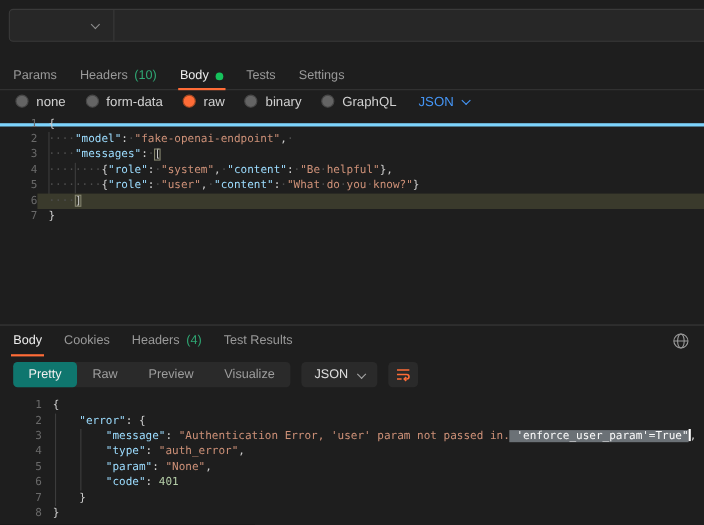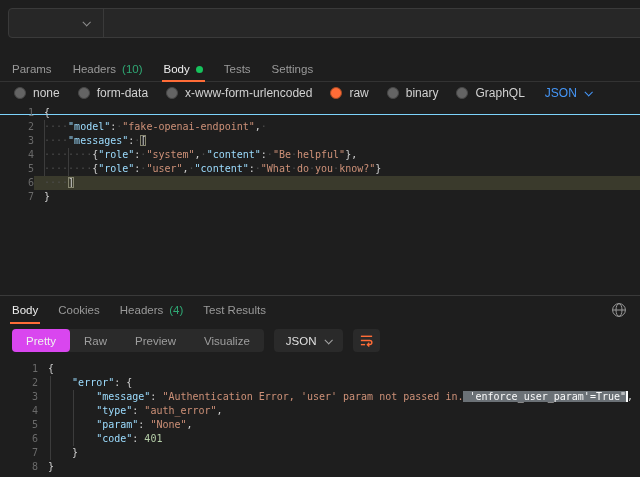--- a/index.html
+++ b/index.html
@@ -31,21 +31,21 @@
   .tab{color:#9a9a9a;font-size:11.5px;height:24px;display:flex;align-items:center;gap:6px;
        position:relative;cursor:pointer;white-space:nowrap;}
   .tab.active{color:#ededed;}
   .tab.active::after{content:"";position:absolute;left:-2px;right:-2px;bottom:-1px;height:2px;
        background:var(--accent-orange);}
   .tab .count{color:var(--count-green);text-align:center;}
   .tab .dot{width:7px;height:7px;border-radius:50%;background:var(--dot-green);}
 
   
   .body-type-row{position:absolute;top:71px;left:0;right:0;height:44px;display:flex;
-                 align-items:center;padding-left:14px;border-bottom:1px solid #7dd3fc;}
+                 align-items:center;padding-left:14px;border-bottom:3px solid #7dd3fc;}
   .radios{display:flex;align-items:center;gap:18px;}
   .radio-item{display:flex;align-items:center;gap:7px;font-size:12px;color:#d2d2d2;cursor:pointer;white-space:nowrap;}
   .radio{width:12px;height:12px;border-radius:50%;background:#646464;border:1px solid #474747;flex:none;}
   .radio.sel{background:var(--accent-orange);border-color:#a34a24;}
   .format-sel{display:flex;align-items:center;gap:8px;color:var(--link-blue);font-size:12px;
               margin-left:20px;cursor:pointer;}
 
   
   .editor{position:absolute;left:0;right:0;font-family:"DejaVu Sans Mono",monospace;
           font-size:10px;line-height:14px;}
@@ -74,21 +74,21 @@
   .resp-tabs-row{position:absolute;top:0;left:0;right:0;height:27px;display:flex;
                  align-items:center;padding:0 12px;}
   .resp-tabs{display:flex;gap:20px;flex:1;height:100%;align-items:center;}
   .resp-tabs .tab{height:27px;}
   .globe-btn{width:18px;height:18px;display:flex;align-items:center;justify-content:center;cursor:pointer;flex:none;}
   .resp-toolbar{position:absolute;top:33px;left:12px;right:12px;height:23px;display:flex;
                 align-items:center;gap:10px;}
   .seg{display:flex;background:#2a2a2a;border-radius:4px;height:23px;align-items:center;}
   .seg-item{padding:0 14px;font-size:11.5px;color:#9e9e9e;height:23px;display:flex;
             align-items:center;cursor:pointer;border-radius:4px;white-space:nowrap;}
-  .seg-item.active{background:#d946ef;color:#f0f0f0;}
+  .seg-item.active{background:#0f766e;color:#f0f0f0;}
   .dd{display:flex;align-items:center;gap:9px;background:#2a2a2a;border-radius:4px;height:23px;
       padding:0 12px;color:#e0e0e0;font-size:11.5px;cursor:pointer;}
   .dd .chev{border-color:#a5a5a5;}
   .icon-btn{width:27px;height:23px;background:#2a2a2a;border-radius:4px;display:flex;
             align-items:center;justify-content:center;cursor:pointer;}
   .resp-editor{top:62px;bottom:0;padding-top:4px;}
 </style>
 </head>
 <body>
 
@@ -126,24 +126,20 @@
     <div class="radios" id="body-radios">
         <div class="radio-item">
           <span class="radio"></span>
           <span>none</span>
         </div>
         <div class="radio-item">
           <span class="radio"></span>
           <span>form-data</span>
         </div>
         <div class="radio-item">
-          <span class="radio"></span>
-          <span>x-www-form-urlencoded</span>
-        </div>
-        <div class="radio-item">
           <span class="radio sel"></span>
           <span>raw</span>
         </div>
         <div class="radio-item">
           <span class="radio"></span>
           <span>binary</span>
         </div>
         <div class="radio-item">
           <span class="radio"></span>
           <span>GraphQL</span>

